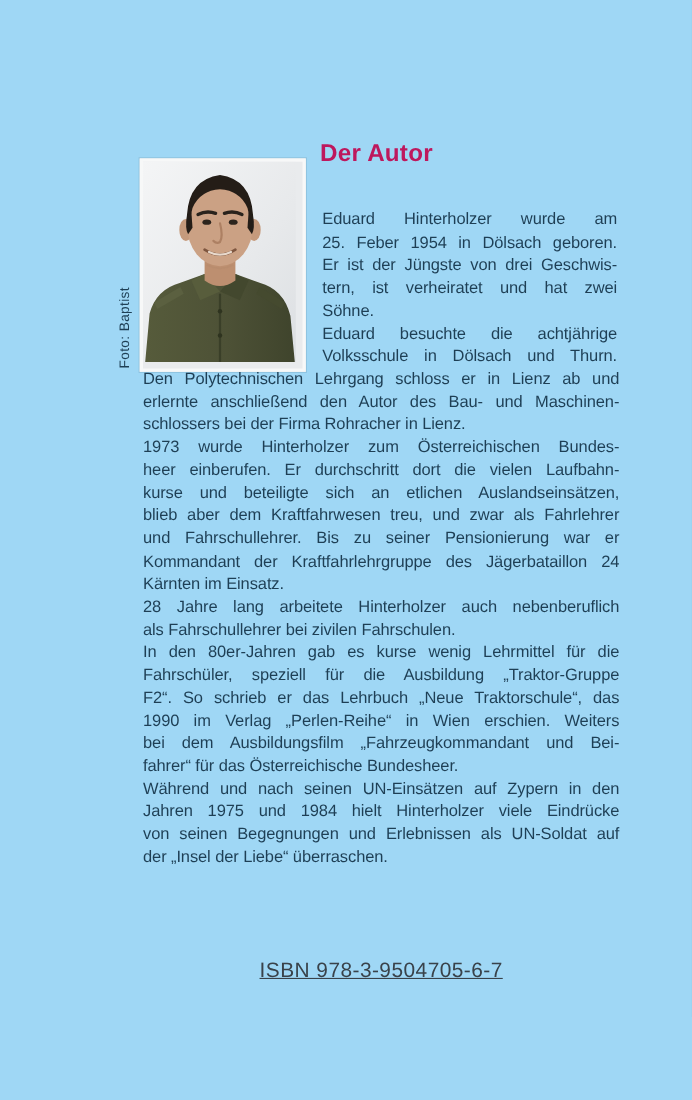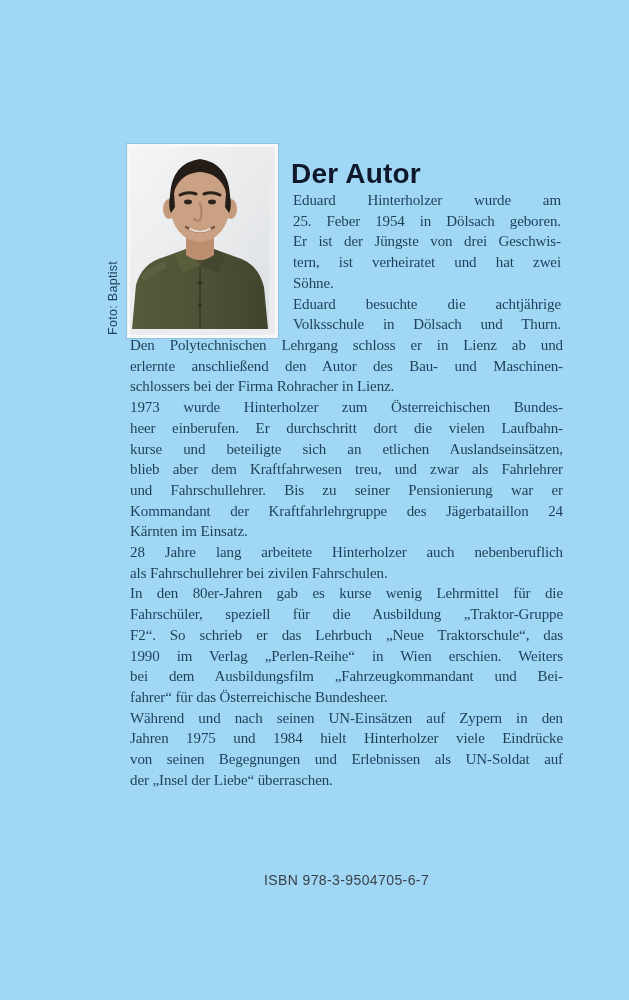--- a/index.html
+++ b/index.html
@@ -36,34 +36,33 @@
     width: 145px;
     height: 188px;
     border: 3px solid #f7f8f8;
     box-shadow: 0 0 0 1px rgba(90,130,155,0.25);
     background: #e9ebed;
   }
   #photo-frame svg { display: block; }
   #page-title {
     position: absolute;
     left: 291px;
-    top: 160px;
-    font-size: 28px;
+    top: 128px;
+    font-size: 22px;
     font-weight: bold;
     letter-spacing: 0.2px;
-    color: #0f172a;
+    color: #be185d;
     line-height: 1;
   }
   .text-col {
     position: absolute;
     font-size: 15px;
     line-height: 20.7px;
     letter-spacing: -0.1px;
     color: #1e3f55;
-    font-family: Liberation Serif, serif;
   }
   #bio-col-narrow {
     left: 293px;
     top: 190px;
     width: 268px;
   }
   #bio-col-full {
     left: 130px;
     top: 335px;
     width: 433px;
@@ -75,23 +74,24 @@
   }
   .line.pend {
     text-align-last: left;
   }
   #isbn-line {
     position: absolute;
     left: 130px;
     top: 872px;
     width: 433px;
     text-align: center;
-    font-size: 14px;
+    font-size: 19px;
     letter-spacing: 0.4px;
     color: #39424a;
+    text-decoration: underline;
   }
 </style>
 </head>
 <body>
 
 <div id="page">
 
   <div id="photo-credit">Foto: Baptist</div>
 
   <div id="photo-frame">

